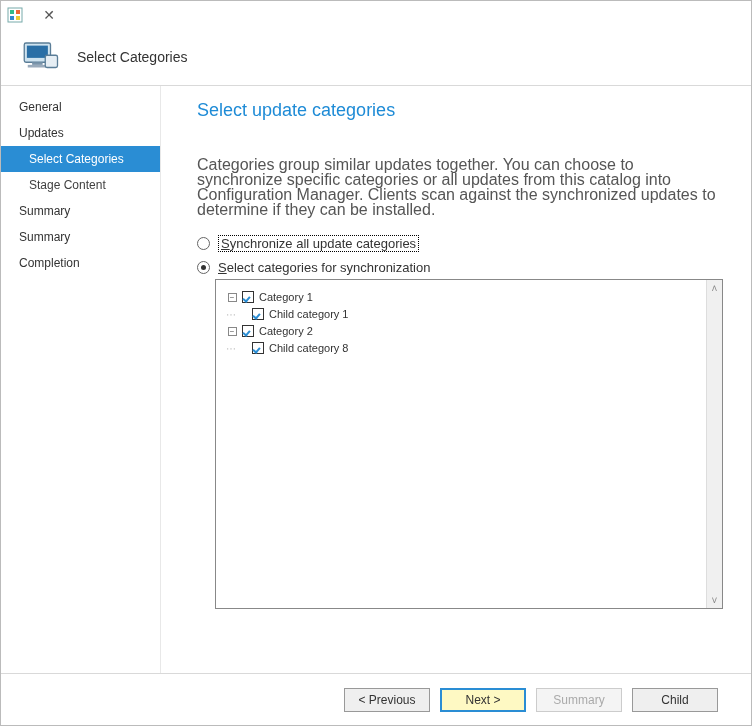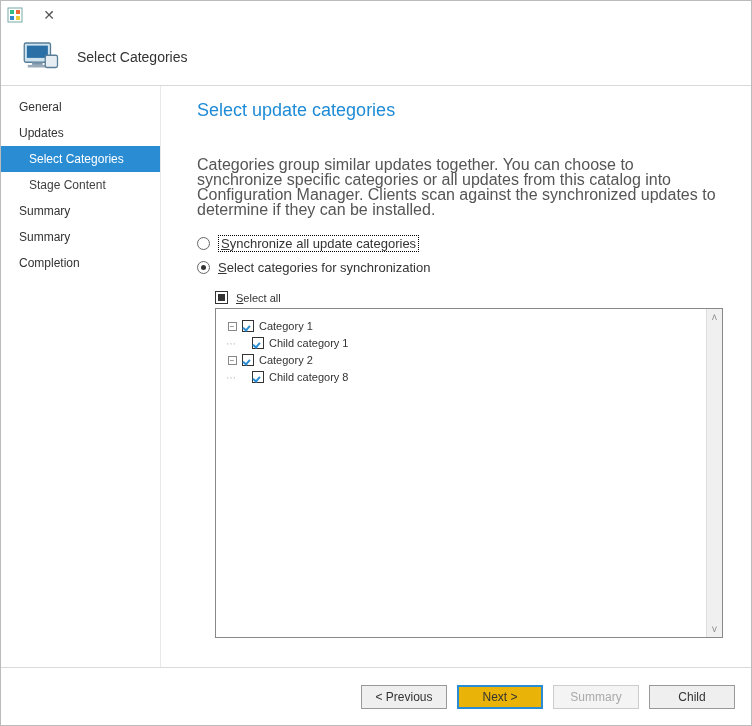--- a/index.html
+++ b/index.html
@@ -173,39 +173,39 @@
   .chk.checked::after{
     content:""; position:absolute; left:1px; top:3px;
     width:3px; height:5px; border:solid #2a8dd4;
     border-width:0 2px 2px 0; transform:rotate(40deg);
   }
   .indent1 { width:22px; display:flex; align-items:center; }
   .dotline { color:#bbb; font-size:10px; }
 
   
   .footer {
-    height:58px;
+    height:52px;
     border-top:1px solid #d9d9d9;
     display:flex;
     align-items:center;
     justify-content:flex-end;
-    padding-right:16px;
+    padding-right:33px;
     gap:10px;
   }
   .btn {
     min-width:86px;
     height:24px;
     border:1px solid #999;
     background:#efefef;
     font-size:12px;
     color:#333;
     display:flex; align-items:center; justify-content:center;
     padding:0 8px;
   }
-  .btn.default { border:2px solid #2a8dd4; background:#eab308; }
+  .btn.default { border:2px solid #2a8dd4; background:#fef9c3; }
   .btn.disabled { color:#aaa; border-color:#ccc; background:#f4f4f4; }
 </style>
 </head>
 <body>
 
 <div class="wizard">
 
   <div class="titlebar">
     <span class="sysicon">
       <svg viewBox="0 0 16 16" width="16" height="16">
@@ -258,26 +258,20 @@
         </span>
       </div>
 
       <div class="radio-row">
         <span class="radio checked"></span>
         <span class="radio-label">
           <span class="underline-letter">S</span><span>elect categories for synchronization</span>
         </span>
       </div>
 
-      <div class="selectall-row">
-        <span class="tristate"></span>
-        <span>
-          <span class="underline-letter">S</span><span>elect all</span>
-        </span>
-      </div>
 
       <div class="treebox">
         <div class="tree">
 
           <div class="tree-row">
             <span class="twig">
                 <span class="exp">−</span>
               </span>
             <span class="chk checked"></span>
             <span>Category 1</span>

